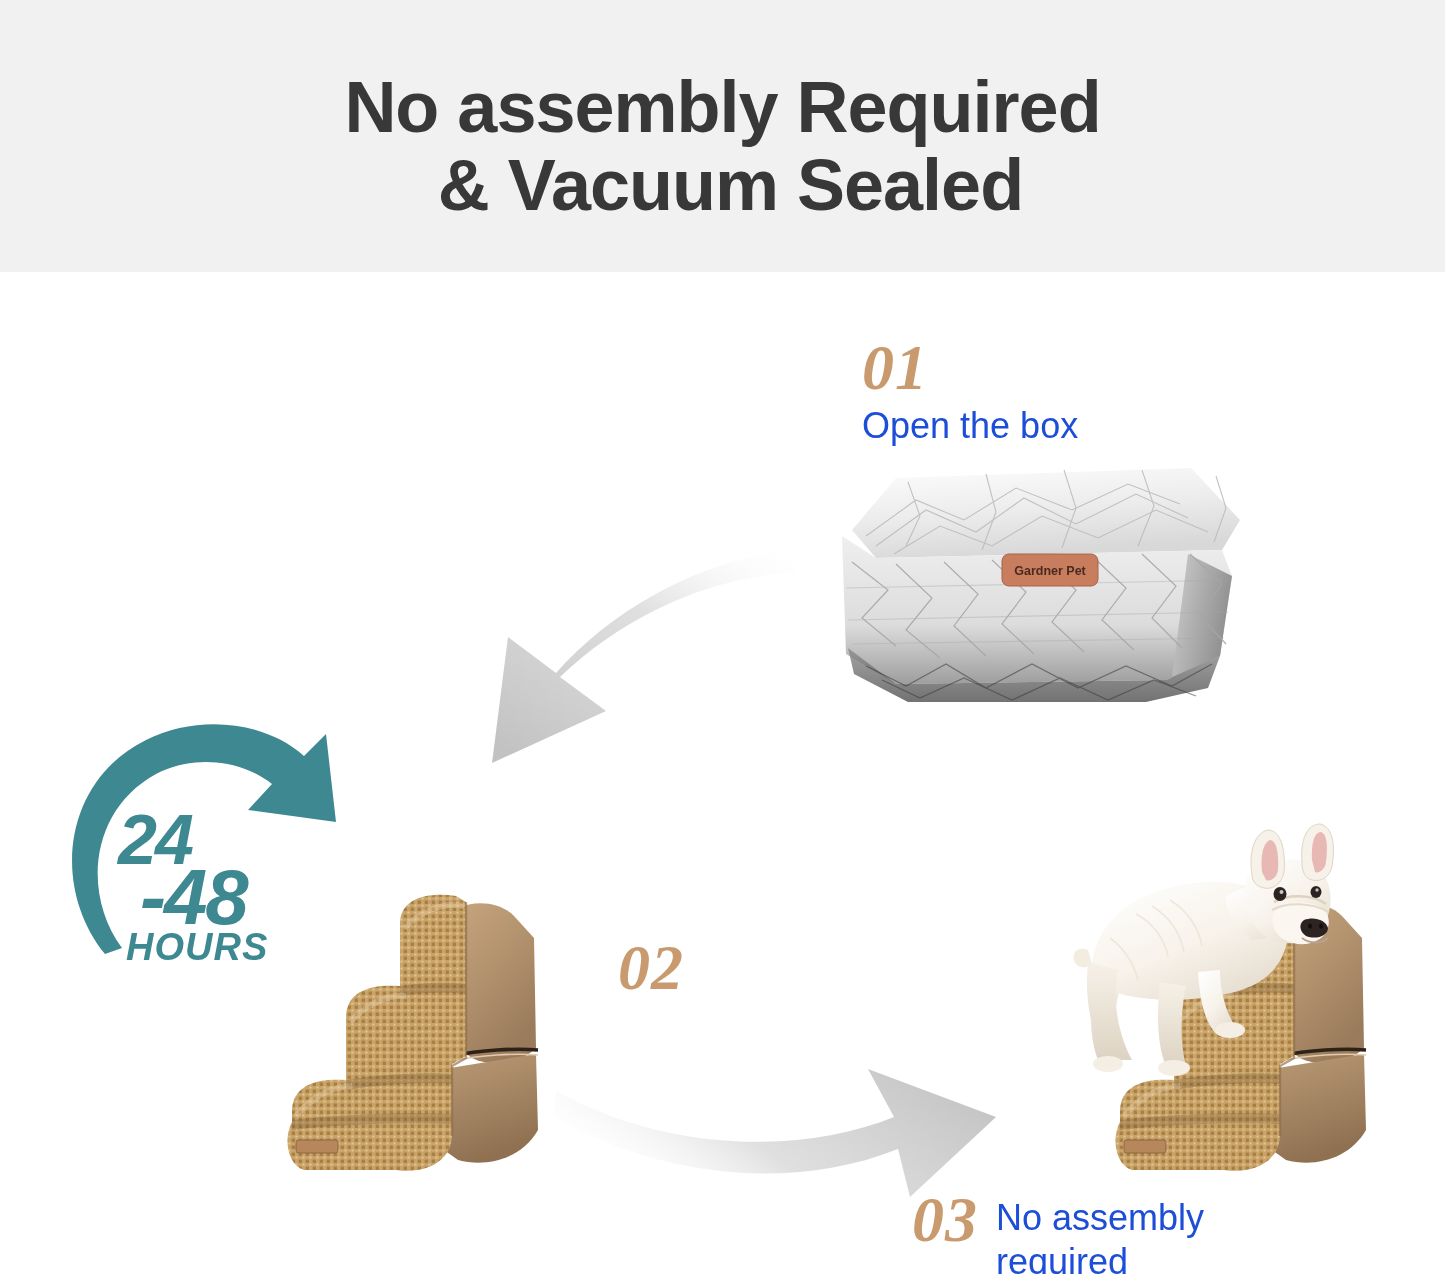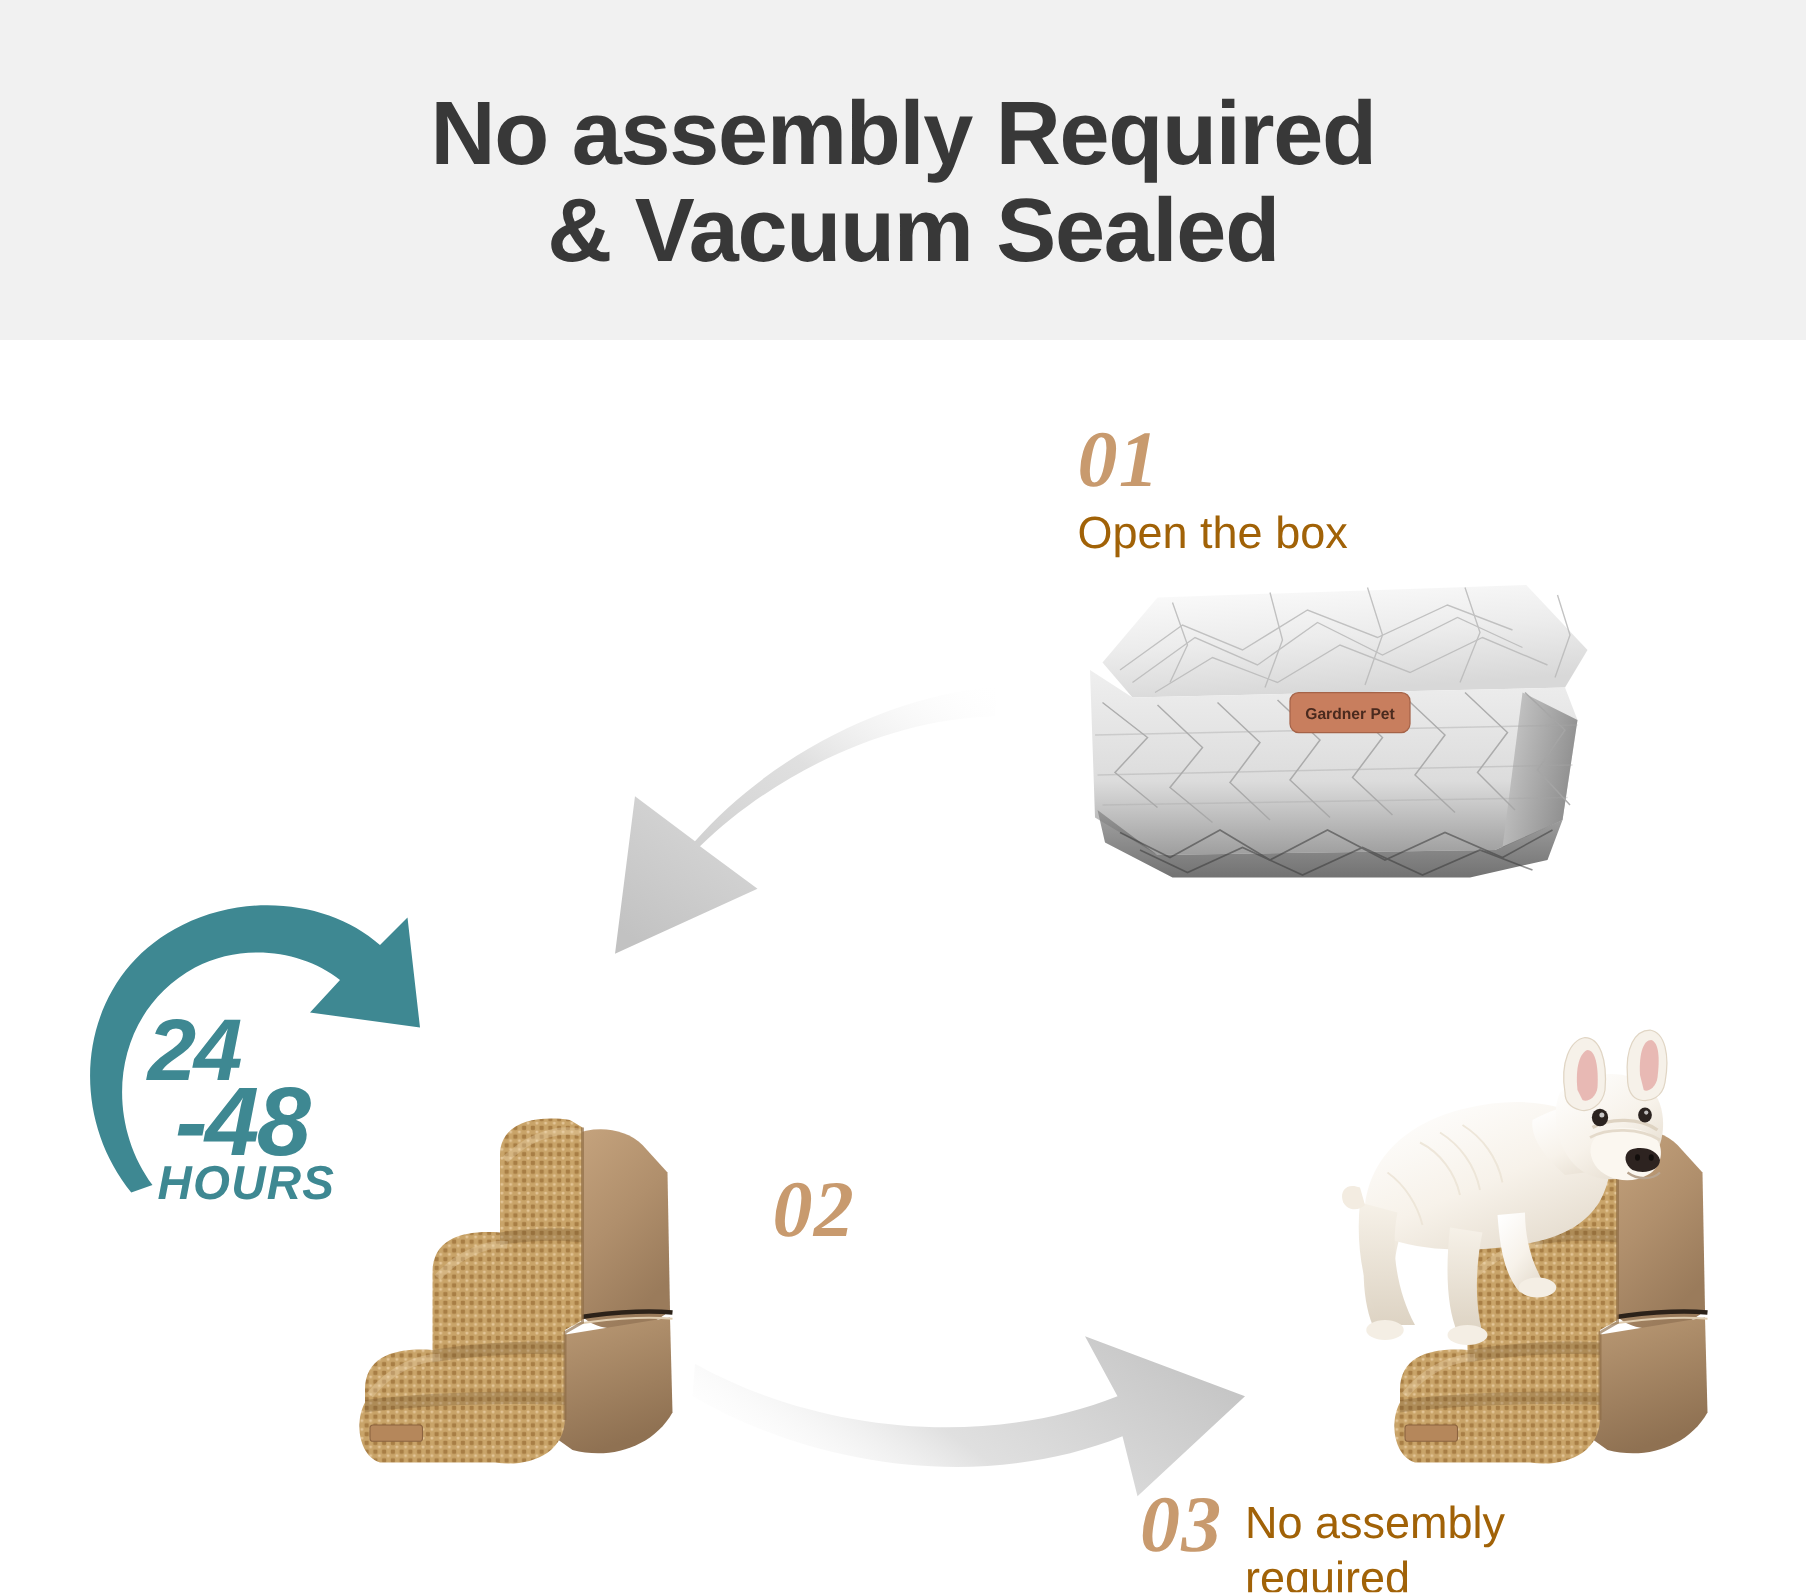--- a/index.html
+++ b/index.html
@@ -56,21 +56,21 @@
     line-height: 60px;
     color: #c89a6e;
     letter-spacing: 1px;
     margin-right: 18px;
     white-space: nowrap;
   }
   .step-text {
     font-family: "Liberation Sans", sans-serif;
     font-size: 36px;
     line-height: 44px;
-    color: #a16207;
+    color: #1d4ed8;
     font-weight: normal;
     white-space: pre-line;
     padding-top: 6px;
   }
 
   #step1 { left: 862px; top: 338px; flex-direction: column; }
   #step2 { left: 618px; top: 938px; }
   #step3 { left: 912px; top: 1190px; }
 
   
@@ -115,21 +115,21 @@
   }
 
   
   .arrow { position: absolute; }
   #arrow1 { left: 380px; top: 505px; }
   #arrow2 { left: 550px; top: 1045px; }
 
   
   .package {
     position: absolute;
-    left: 866px;
+    left: 836px;
     top: 458px;
     width: 412px;
     height: 250px;
     text-align: right;
   }
   .package svg { display: block; }
 
   
   .stairs { position: absolute; }
   #stairs-left  { left: 200px; top: 872px; width: 390px; height: 320px; }

